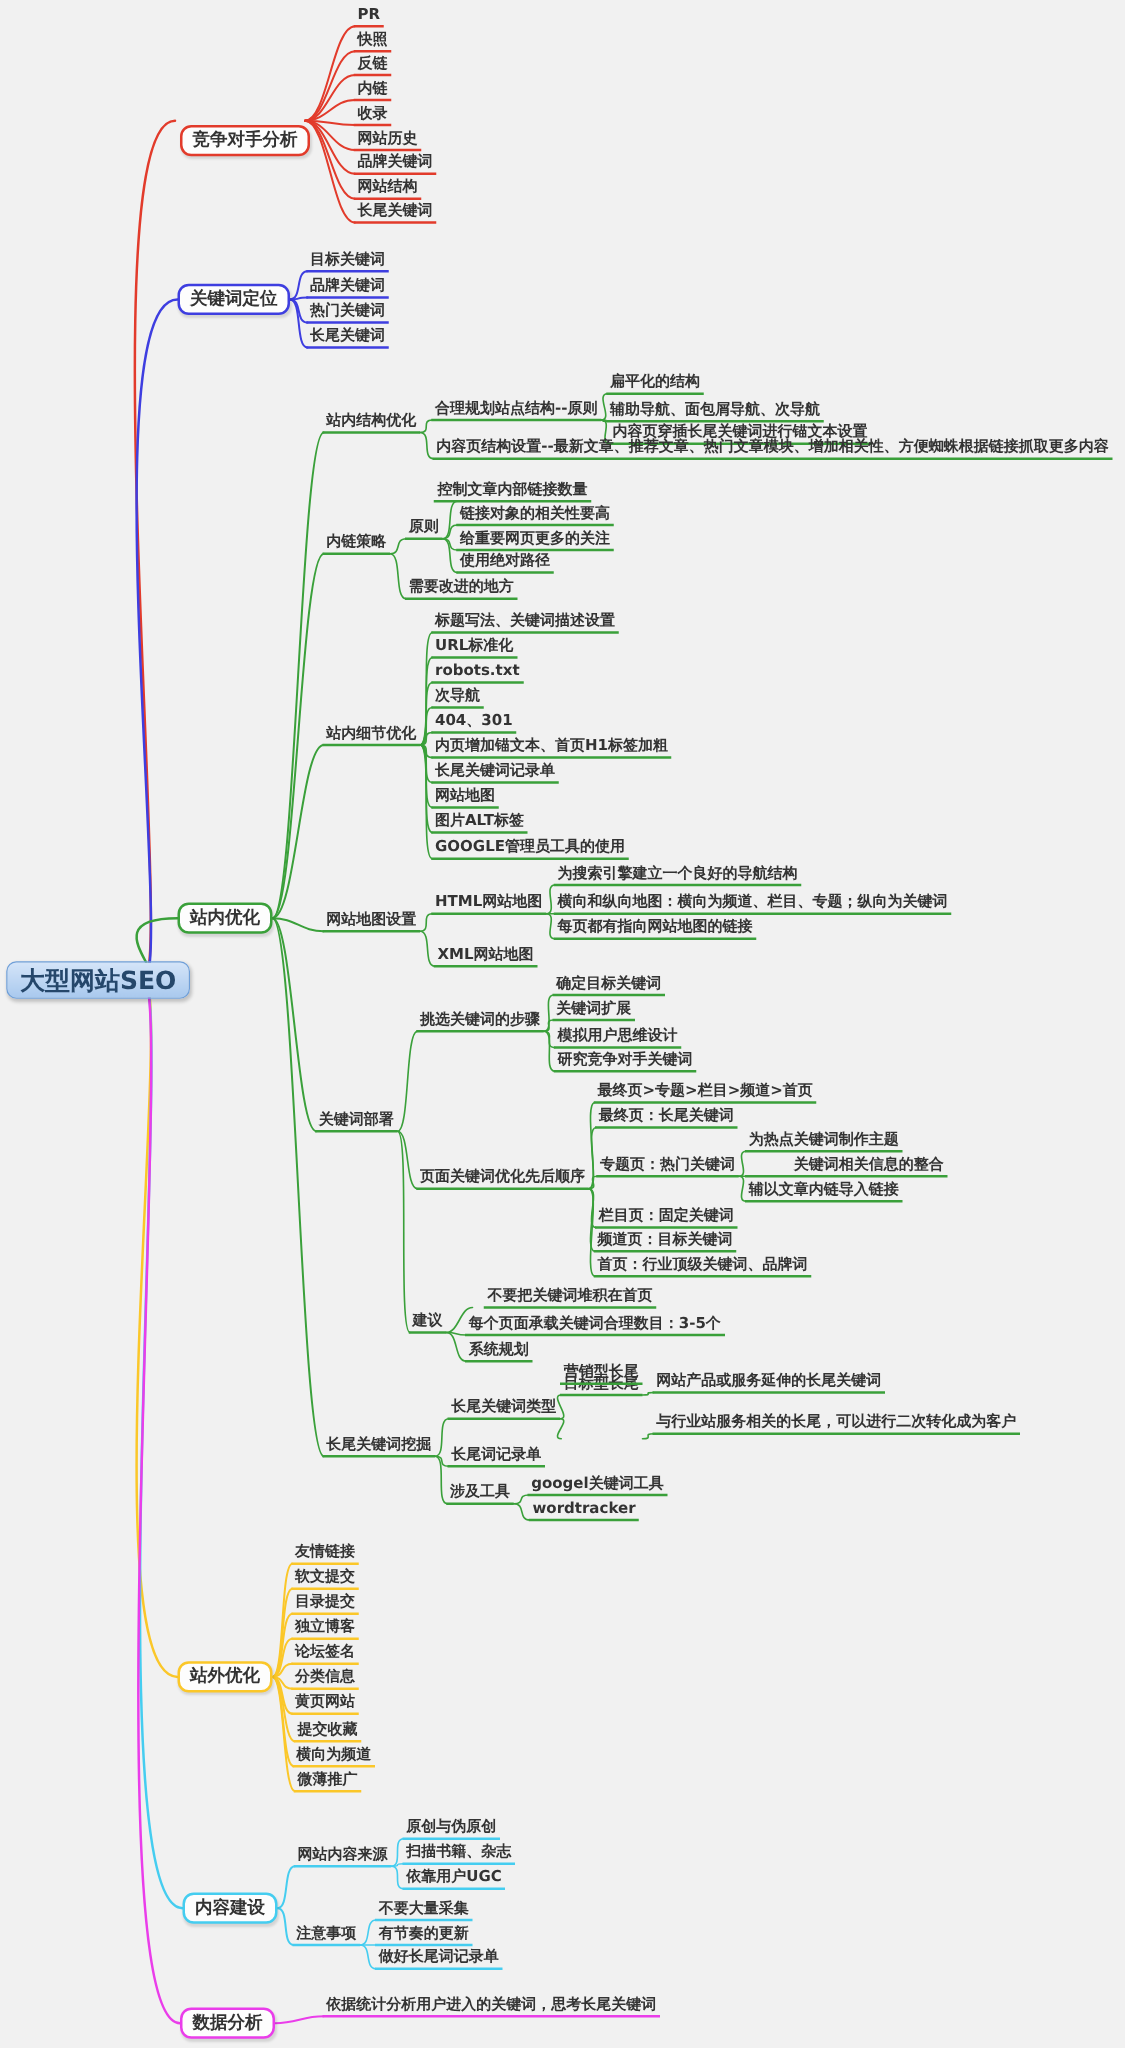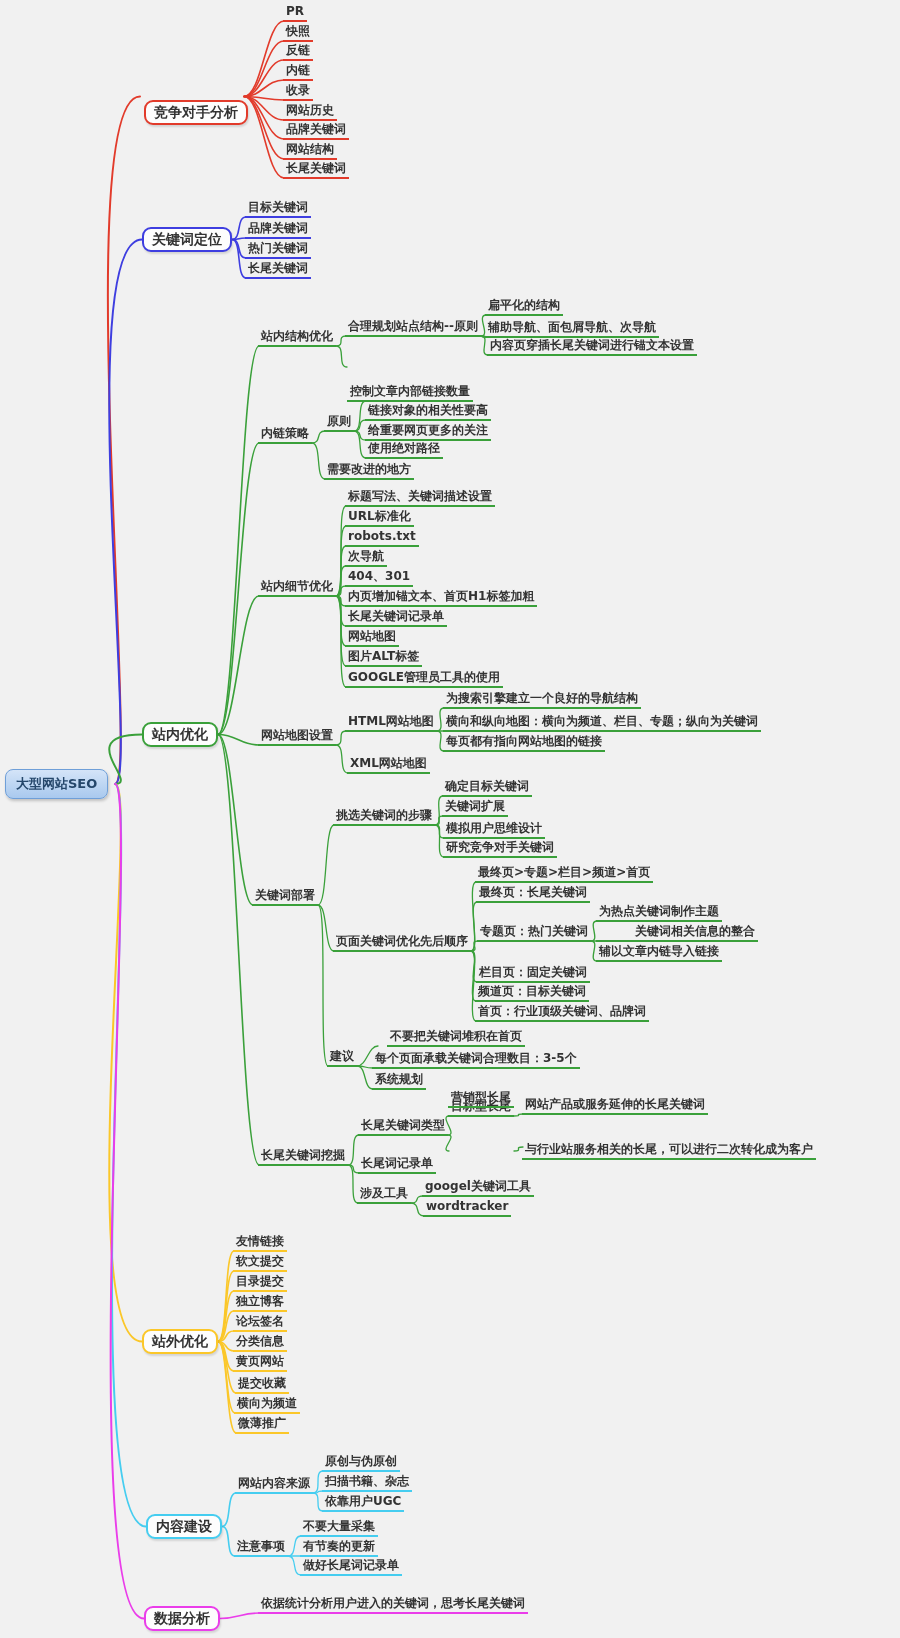--- a/index.html
+++ b/index.html
@@ -4,21 +4,21 @@
 <style>
   html,body{margin:0;padding:0;background:#f1f1f1;}
   #stage{position:relative;width:900px;height:1638px;background:#f1f1f1;overflow:hidden;
          font-family:"DejaVu Sans","Liberation Sans",sans-serif;}
   #wires{position:absolute;left:0;top:0;width:900px;height:1638px;}
   .node{position:absolute;font-size:12px;font-weight:600;color:#333;line-height:15px;
         padding:0 3px 1px 3px;border-bottom:2px solid #999;white-space:nowrap;}
   .bbox{position:absolute;font-size:14px;font-weight:bold;color:#333;line-height:17px;
         padding:2px 8px;border:2px solid #999;border-radius:9px;background:#fdfdfd;
         white-space:nowrap;box-shadow:1px 2px 2px rgba(0,0,0,0.12);}
-  .rootbox{position:absolute;font-size:13px;font-weight:bold;color:#25476b;line-height:18px;
+  .rootbox{position:absolute;font-size:20px;font-weight:bold;color:#25476b;line-height:18px;
         padding:5px 10px;border:1px solid #6f9fd8;border-radius:8px;
         background:linear-gradient(#d4e4f8,#a9c9ee);white-space:nowrap;
         box-shadow:1px 2px 3px rgba(0,0,0,0.2);}
 </style>
 </head>
 <body>
 
 <div id="stage">
   <svg id="wires" width="900" height="1638" viewBox="0 0 900 1638" xmlns="http://www.w3.org/2000/svg">
       <path d="M 115,784 C 140,784 70,96.5 140,96.5" fill="none" stroke="#e23b2b" stroke-width="2" stroke-linecap="round"></path>
@@ -135,20 +135,21 @@
     <div class="node" style="left: 245px; top: 200px; border-bottom-color: rgb(62, 62, 224);">目标关键词</div>
     <div class="node" style="left: 245px; top: 221px; border-bottom-color: rgb(62, 62, 224);">品牌关键词</div>
     <div class="node" style="left: 245px; top: 241px; border-bottom-color: rgb(62, 62, 224);">热门关键词</div>
     <div class="node" style="left: 245px; top: 261px; border-bottom-color: rgb(62, 62, 224);">长尾关键词</div>
     <div class="bbox" style="left: 142px; top: 722px; border-color: rgb(58, 160, 58);">站内优化</div>
     <div class="node" style="left: 258px; top: 329px; border-bottom-color: rgb(58, 160, 58);">站内结构优化</div>
     <div class="node" style="left: 345px; top: 319px; border-bottom-color: rgb(58, 160, 58);">合理规划站点结构--原则</div>
     <div class="node" style="left: 485px; top: 298px; border-bottom-color: rgb(58, 160, 58);">扁平化的结构</div>
     <div class="node" style="left: 485px; top: 320px; border-bottom-color: rgb(58, 160, 58);">辅助导航、面包屑导航、次导航</div>
     <div class="node" style="left: 487px; top: 338px; border-bottom-color: rgb(58, 160, 58);">内容页穿插长尾关键词进行锚文本设置</div>
+    <div class="node" style="left: 346px; top: 350px; border-bottom-color: rgb(58, 160, 58);">内容页结构设置--最新文章、推荐文章、热门文章模块、增加相关性、方便蜘蛛根据链接抓取更多内容</div>
     <div class="node" style="left: 258px; top: 426px; border-bottom-color: rgb(58, 160, 58);">内链策略</div>
     <div class="node" style="left: 324px; top: 414px; border-bottom-color: rgb(58, 160, 58);">原则</div>
     <div class="node" style="left: 347px; top: 384px; border-bottom-color: rgb(58, 160, 58);">控制文章内部链接数量</div>
     <div class="node" style="left: 365px; top: 403px; border-bottom-color: rgb(58, 160, 58);">链接对象的相关性要高</div>
     <div class="node" style="left: 365px; top: 423px; border-bottom-color: rgb(58, 160, 58);">给重要网页更多的关注</div>
     <div class="node" style="left: 365px; top: 441px; border-bottom-color: rgb(58, 160, 58);">使用绝对路径</div>
     <div class="node" style="left: 324px; top: 462px; border-bottom-color: rgb(58, 160, 58);">需要改进的地方</div>
     <div class="node" style="left: 258px; top: 579px; border-bottom-color: rgb(58, 160, 58);">站内细节优化</div>
     <div class="node" style="left: 345px; top: 489px; border-bottom-color: rgb(58, 160, 58);">标题写法、关键词描述设置</div>
     <div class="node" style="left: 345px; top: 509px; border-bottom-color: rgb(58, 160, 58);">URL标准化</div>
@@ -184,21 +185,21 @@
     <div class="node" style="left: 475px; top: 1004px; border-bottom-color: rgb(58, 160, 58);">首页：行业顶级关键词、品牌词</div>
     <div class="node" style="left: 327px; top: 1049px; border-bottom-color: rgb(58, 160, 58);">建议</div>
     <div class="node" style="left: 387px; top: 1029px; border-bottom-color: rgb(58, 160, 58);">不要把关键词堆积在首页</div>
     <div class="node" style="left: 372px; top: 1051px; border-bottom-color: rgb(58, 160, 58);">每个页面承载关键词合理数目：3-5个</div>
     <div class="node" style="left: 372px; top: 1072px; border-bottom-color: rgb(58, 160, 58);">系统规划</div>
     <div class="node" style="left: 258px; top: 1148px; border-bottom-color: rgb(58, 160, 58);">长尾关键词挖掘</div>
     <div class="node" style="left: 358px; top: 1118px; border-bottom-color: rgb(58, 160, 58);">长尾关键词类型</div>
     <div class="node" style="left: 448px; top: 1099px; border-bottom-color: rgb(58, 160, 58);">目标型长尾</div>
     <div class="node" style="left: 522px; top: 1097px; border-bottom-color: rgb(58, 160, 58);">网站产品或服务延伸的长尾关键词</div>
     <div class="node" style="left: 448px; top: 1090px; border-bottom-color: rgb(58, 160, 58);">营销型长尾</div>
-    <div class="node" style="left: 522px; top: 1130px; border-bottom-color: rgb(58, 160, 58); margin-top: 12px;">与行业站服务相关的长尾，可以进行二次转化成为客户</div>
+    <div class="node" style="left: 522px; top: 1130px; border-bottom-color: rgb(58, 160, 58);">与行业站服务相关的长尾，可以进行二次转化成为客户</div>
     <div class="node" style="left: 358px; top: 1156px; border-bottom-color: rgb(58, 160, 58);">长尾词记录单</div>
     <div class="node" style="left: 357px; top: 1186px; border-bottom-color: rgb(58, 160, 58);">涉及工具</div>
     <div class="node" style="left: 422px; top: 1179px; border-bottom-color: rgb(58, 160, 58);">googel关键词工具</div>
     <div class="node" style="left: 423px; top: 1199px; border-bottom-color: rgb(58, 160, 58);">wordtracker</div>
     <div class="bbox" style="left: 142px; top: 1329px; border-color: rgb(251, 199, 41);">站外优化</div>
     <div class="node" style="left: 233px; top: 1234px; border-bottom-color: rgb(251, 199, 41); font-family: Liberation Serif, serif;">友情链接</div>
     <div class="node" style="left: 233px; top: 1254px; border-bottom-color: rgb(251, 199, 41);">软文提交</div>
     <div class="node" style="left: 233px; top: 1274px; border-bottom-color: rgb(251, 199, 41);">目录提交</div>
     <div class="node" style="left: 233px; top: 1294px; border-bottom-color: rgb(251, 199, 41);">独立博客</div>
     <div class="node" style="left: 233px; top: 1314px; border-bottom-color: rgb(251, 199, 41);">论坛签名</div>

